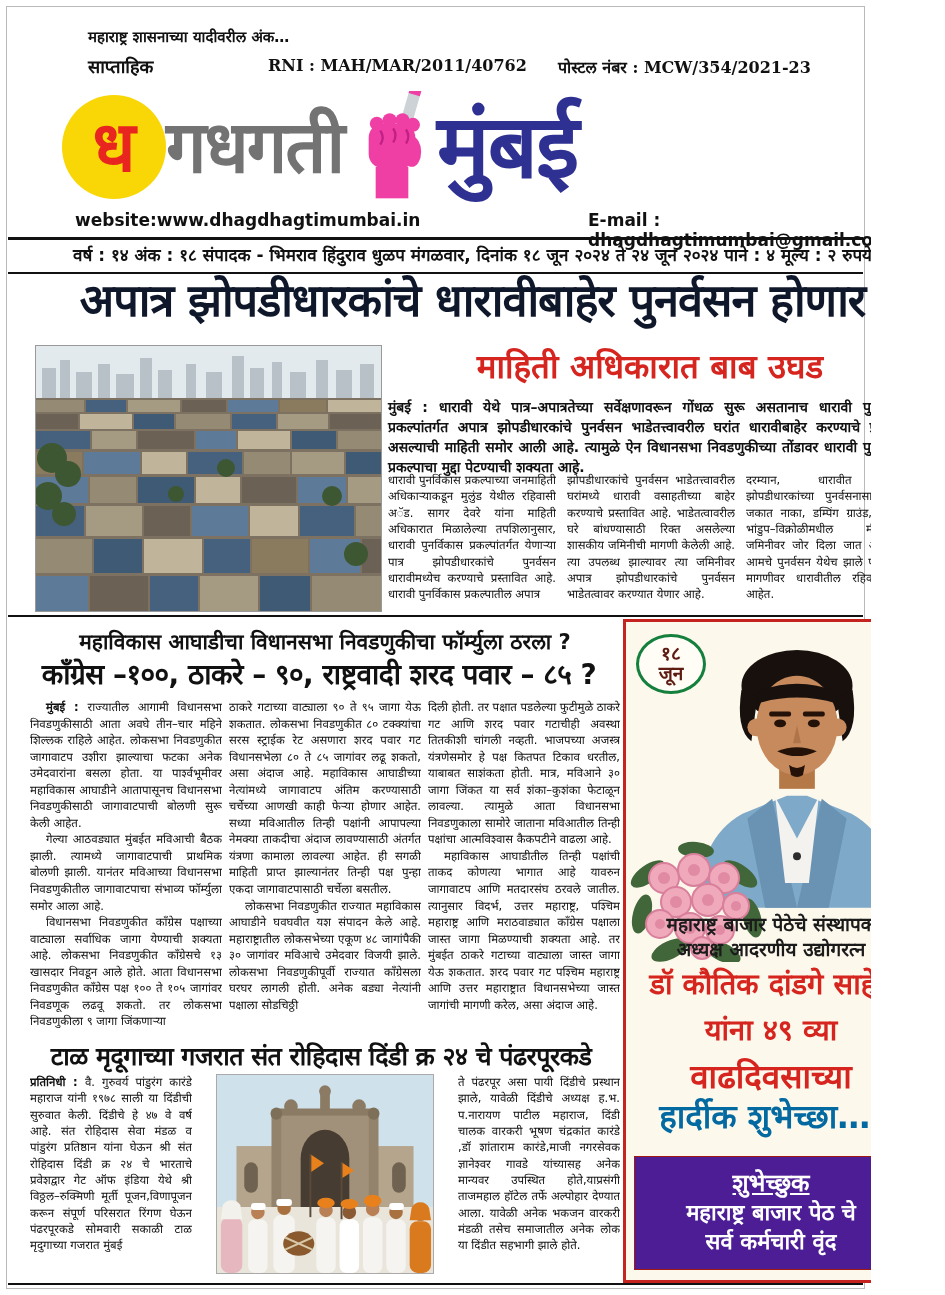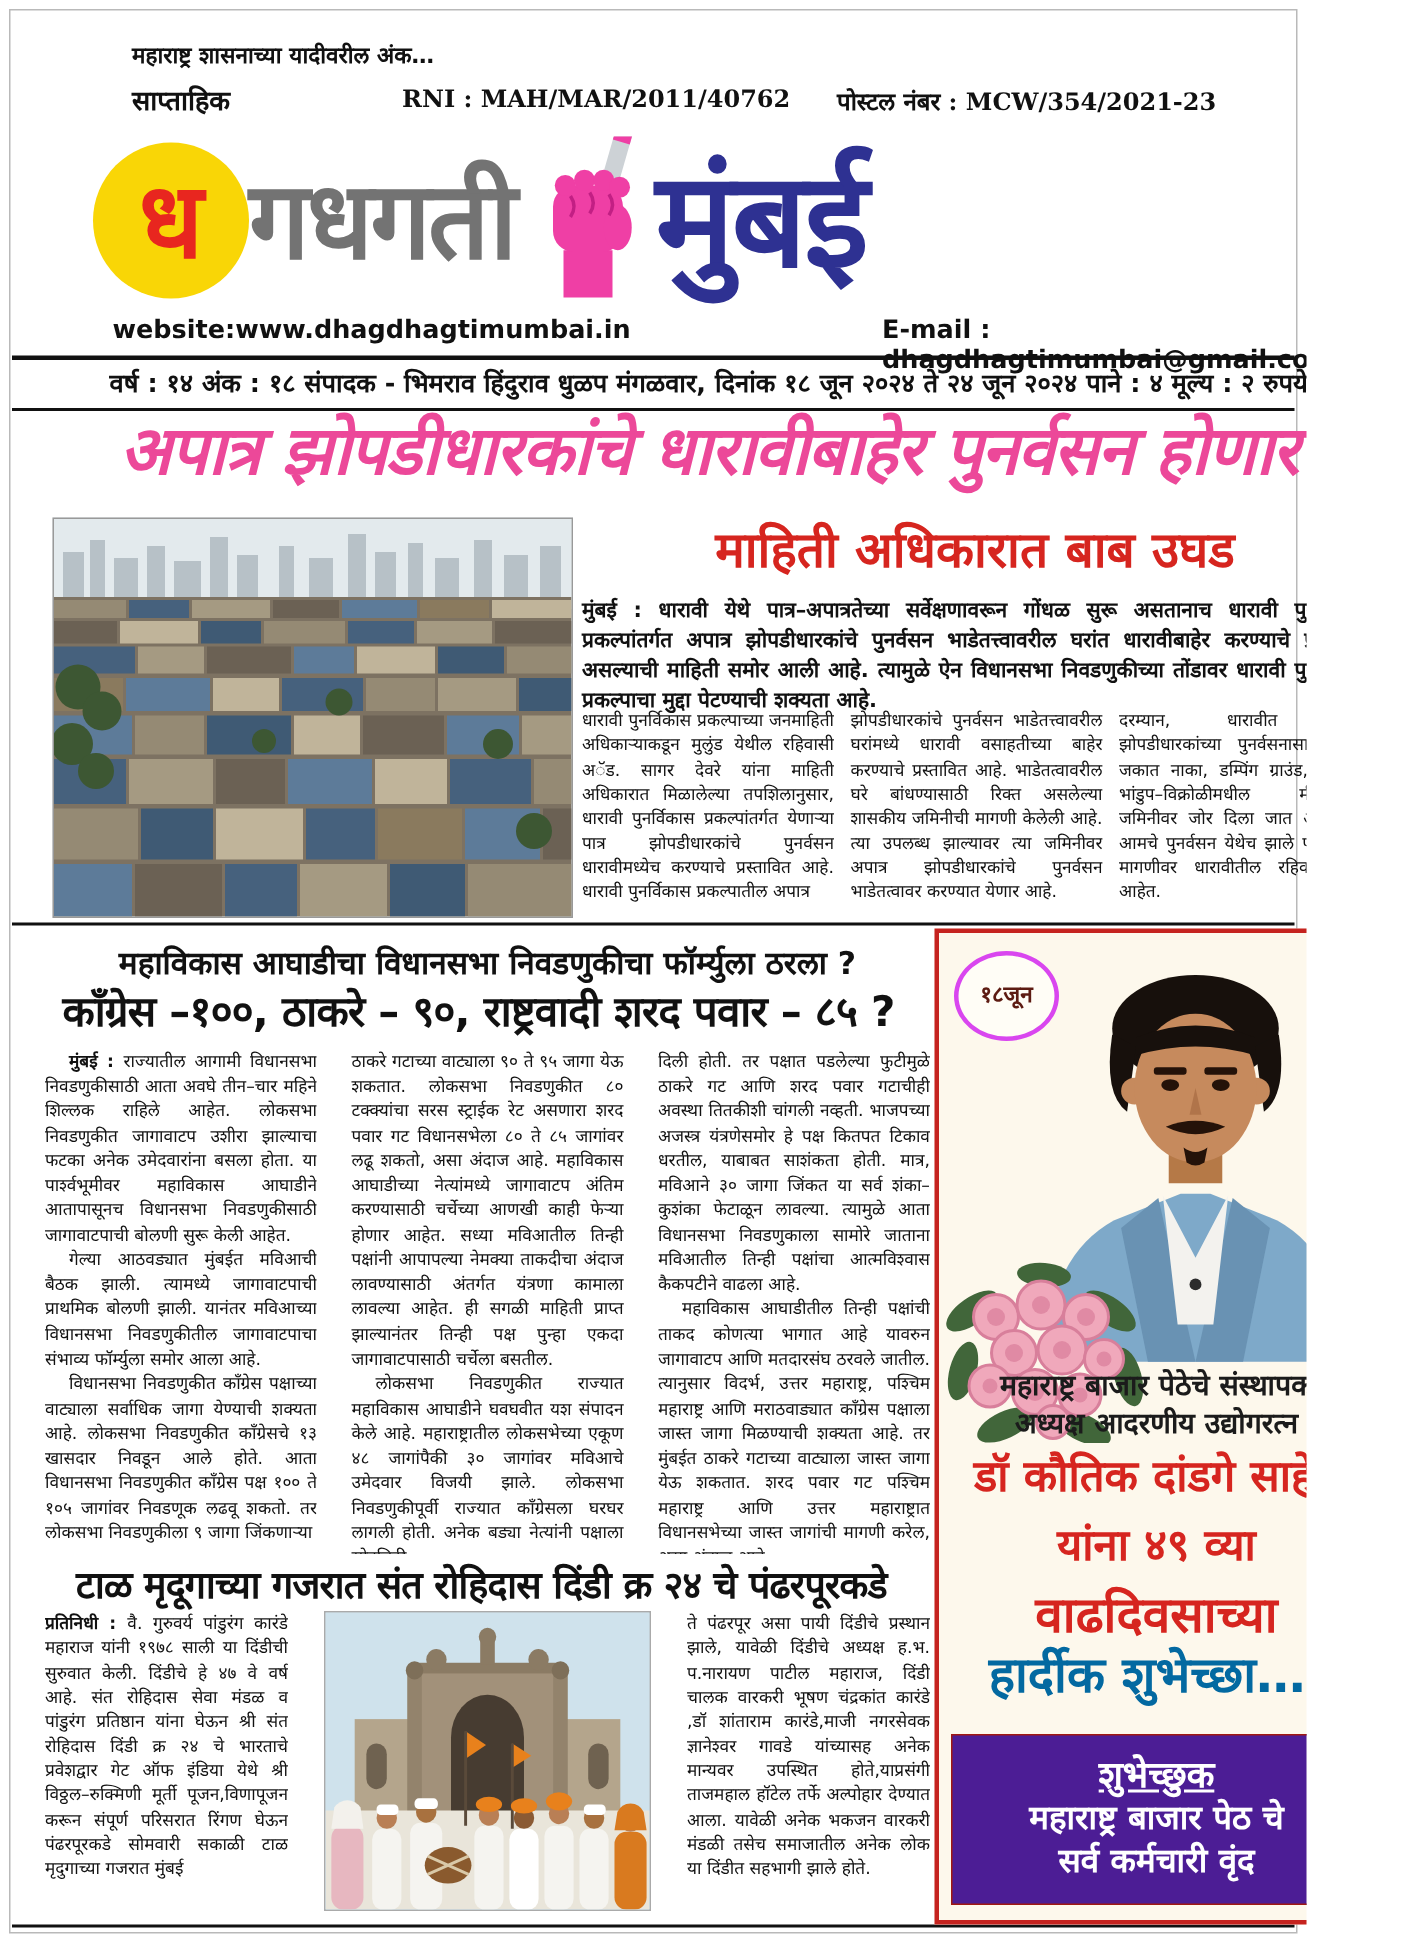--- a/index.html
+++ b/index.html
@@ -18,44 +18,44 @@
   .mh-circle span{color:#e8261f;font-size:70px;font-weight:800;line-height:1;}
   .mh-red{color:#737373;font-size:72px;font-weight:800;line-height:1;letter-spacing:-2px;margin-left:0;}
   .mh-fist{margin:0 6px 0 10px;flex:0 0 auto;}
   .mh-blue{color:#2e3192;font-size:88px;font-weight:800;line-height:1;letter-spacing:-2px;}
   .website{left:75px;top:210px;font-size:17px;font-weight:bold;}
   .email{left:588px;top:210px;font-size:17px;font-weight:bold;}
   .rule{left:8px;right:8px;height:3px;background:#111;}
   .rule.r1{top:237px;} .rule.r2{top:272px;height:2px;} .rule.r3{top:615px;height:2px;} .rule.r4{top:1283px;height:2px;}
   .dateline{left:40px;top:243px;width:865px;text-align:center;font-size:17px;font-weight:bold;}
   
-  .headline1{left:25px;top:276px;width:895px;text-align:center;font-size:45px;font-weight:800;line-height:1.1;color:#ec4899;letter-spacing:-1px;font-style:italic;}
+  .headline1{left:25px;top:276px;width:895px;text-align:center;font-size:45px;font-weight:800;line-height:1.1;color:#0f172a;letter-spacing:-1px;}
   .photo1{left:35px;top:345px;width:345px;height:265px;border:1px solid #999;background:#dfe7ea;}
   .subhead{left:388px;top:349px;width:524px;text-align:center;color:#d6251f;font-size:33px;font-weight:800;line-height:1.1;}
   .lead{left:388px;top:398px;width:526px;font-size:14px;font-weight:bold;text-align:justify;line-height:1.42;}
   .cols1{left:388px;top:472px;width:526px;height:141px;display:flex;gap:11px;overflow:hidden;}
   .cols1 .c{flex:1;font-size:11.5px;line-height:1.42;text-align:justify;overflow:hidden;}
   
   .kicker{left:30px;top:627px;width:590px;text-align:center;font-size:21px;font-weight:bold;}
   .headline2{left:18px;top:654px;width:602px;text-align:center;font-size:28px;font-weight:800;letter-spacing:-0.5px;}
-  .cols2{left:30px;top:699px;width:590px;height:337px;display:flex;gap:23px;overflow:hidden;}
+  .cols2{left:30px;top:699px;width:590px;height:337px;display:flex;gap:7px;overflow:hidden;}
   .cols2 .c{flex:1;font-size:11.5px;line-height:1.44;text-align:justify;overflow:hidden;}
   .cols2 p,.cols1 p,.cols3 p{margin:0;}
   .cols2 p.ind{text-indent:16px;}
   b.lbl{font-weight:bold;}
   
   .headline3{left:22px;top:1038px;width:598px;text-align:center;font-size:25px;font-weight:800;letter-spacing:-0.5px;}
   .cols3{left:30px;top:1074px;width:590px;height:206px;display:flex;gap:24px;overflow:hidden;}
   .cols3 .c{width:178px;font-size:11.5px;line-height:1.42;text-align:justify;overflow:hidden;}
   .photo2{width:216px;height:198px;flex:0 0 auto;border:1px solid #aaa;background:#cfe2ec;}
   
   .ad{left:623px;top:619px;width:296px;height:664px;border:3px solid #c5231f;background:#fdf8ec;box-sizing:border-box;}
-  .ad-badge{position:absolute;left:10px;top:12px;width:64px;height:54px;border:3px solid #d946ef;border-radius:50%;
-            background:#fffdf6;display:flex;align-items:center;justify-content:center;
-            color:#5d1b12;font-weight:800;font-size:15px;line-height:1.05;z-index:3;}
+  .ad-badge{position:absolute;left:10px;top:12px;width:64px;height:54px;border:3px solid #15803d;border-radius:50%;
+            background:#fffdf6;display:flex;flex-direction:column;align-items:center;justify-content:center;
+            color:#5d1b12;font-weight:800;font-size:19px;line-height:1.05;z-index:3;}
   .ad-photo{position:absolute;left:52px;top:6px;width:238px;height:282px;z-index:1;}
   .ad-roses{position:absolute;left:4px;top:212px;width:136px;height:128px;z-index:2;}
   .ad-text{position:absolute;left:0;top:290px;width:100%;text-align:center;z-index:2;}
   .ad-l1{font-size:19px;font-weight:bold;color:#1b1b1b;line-height:1.3;}
   .ad-name{font-size:29px;font-weight:800;color:#d6251f;margin-top:8px;line-height:1.1;}
   .ad-l3{font-size:29px;color:#d6251f;font-weight:bold;margin-top:8px;}
   .ad-l4{font-size:33px;color:#d6251f;font-weight:bold;margin-top:10px;line-height:1.15;}
   .ad-l5{font-size:33px;color:#0369a1;font-weight:bold;line-height:1.3;}
   .ad-footer{position:absolute;left:8px;right:8px;bottom:10px;background:#4c1d95;border:1px solid #a01812;
              color:#fff;text-align:center;padding:8px 4px 12px;}

